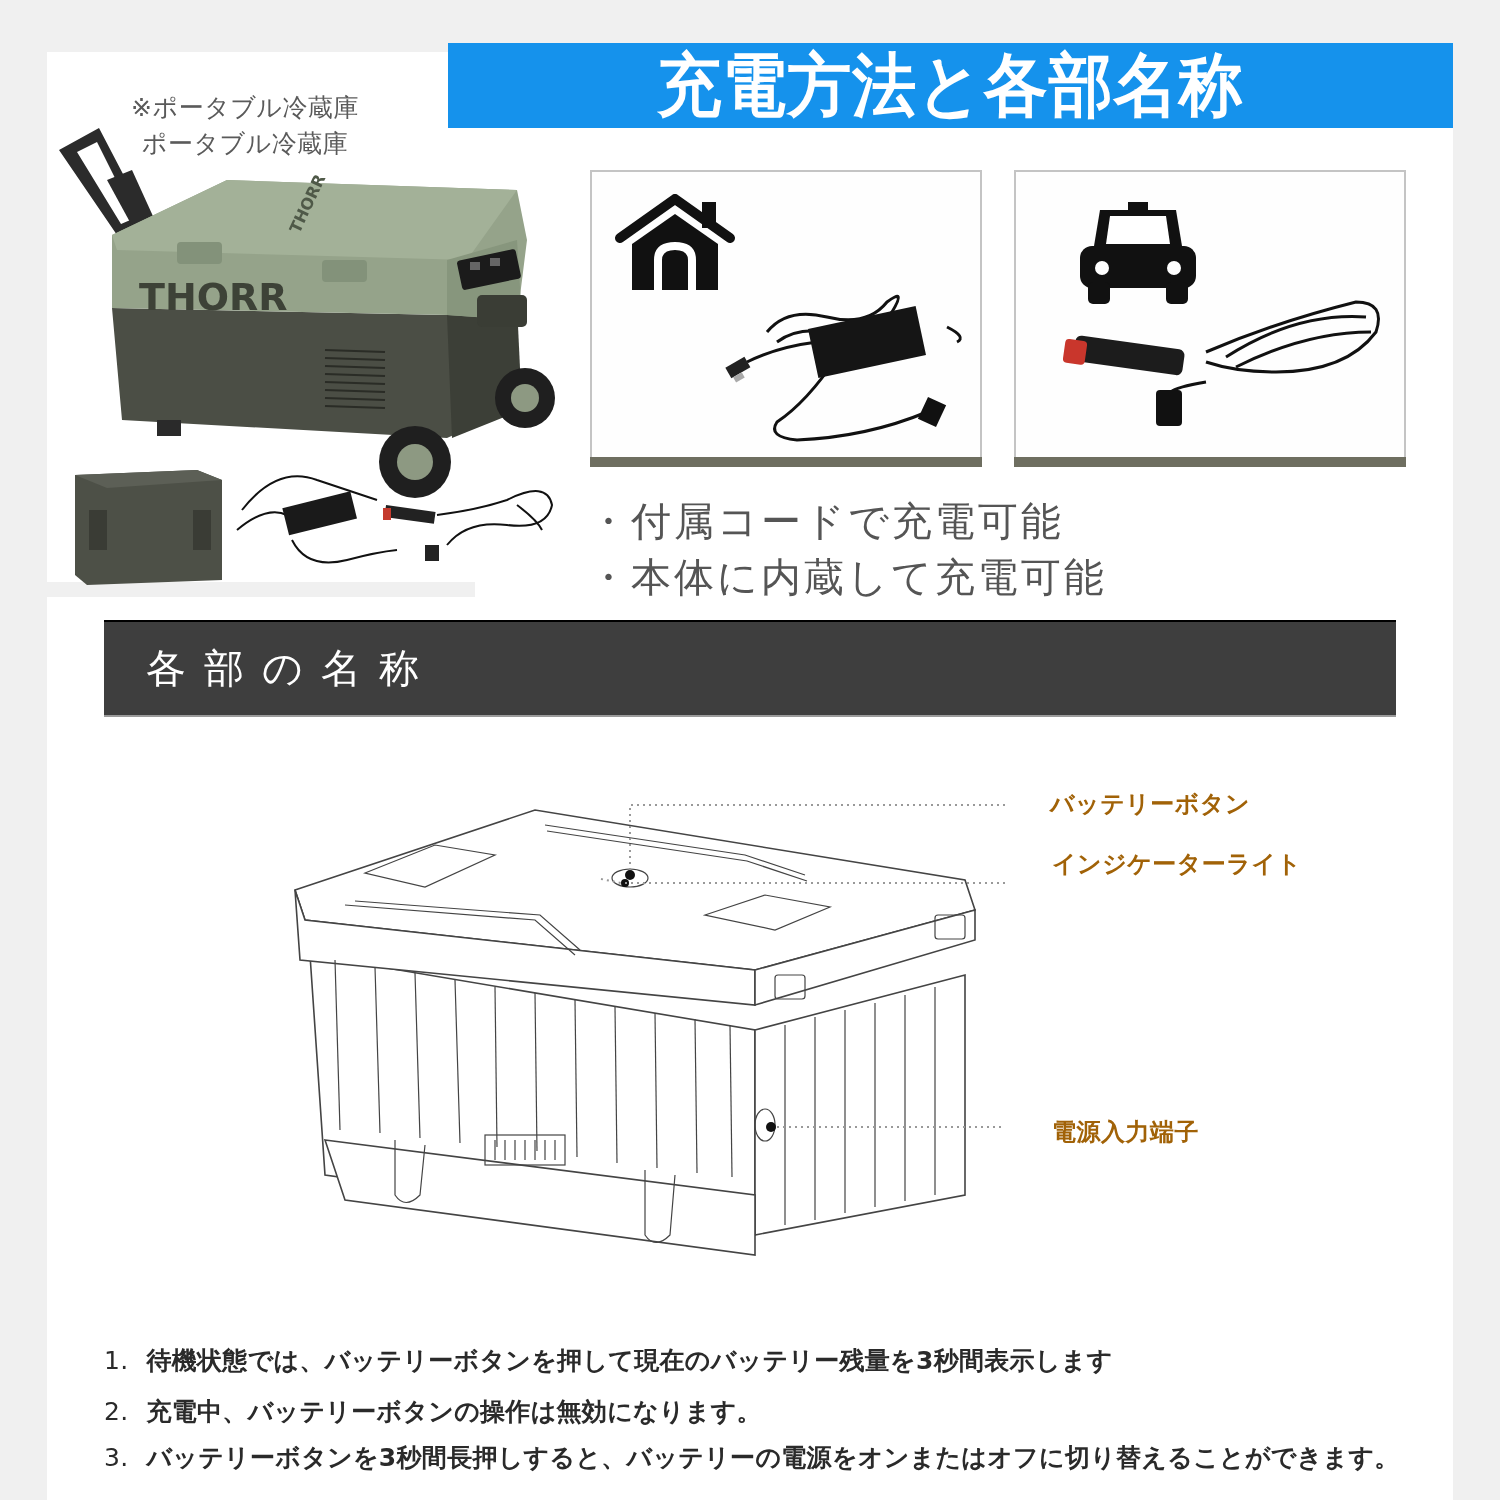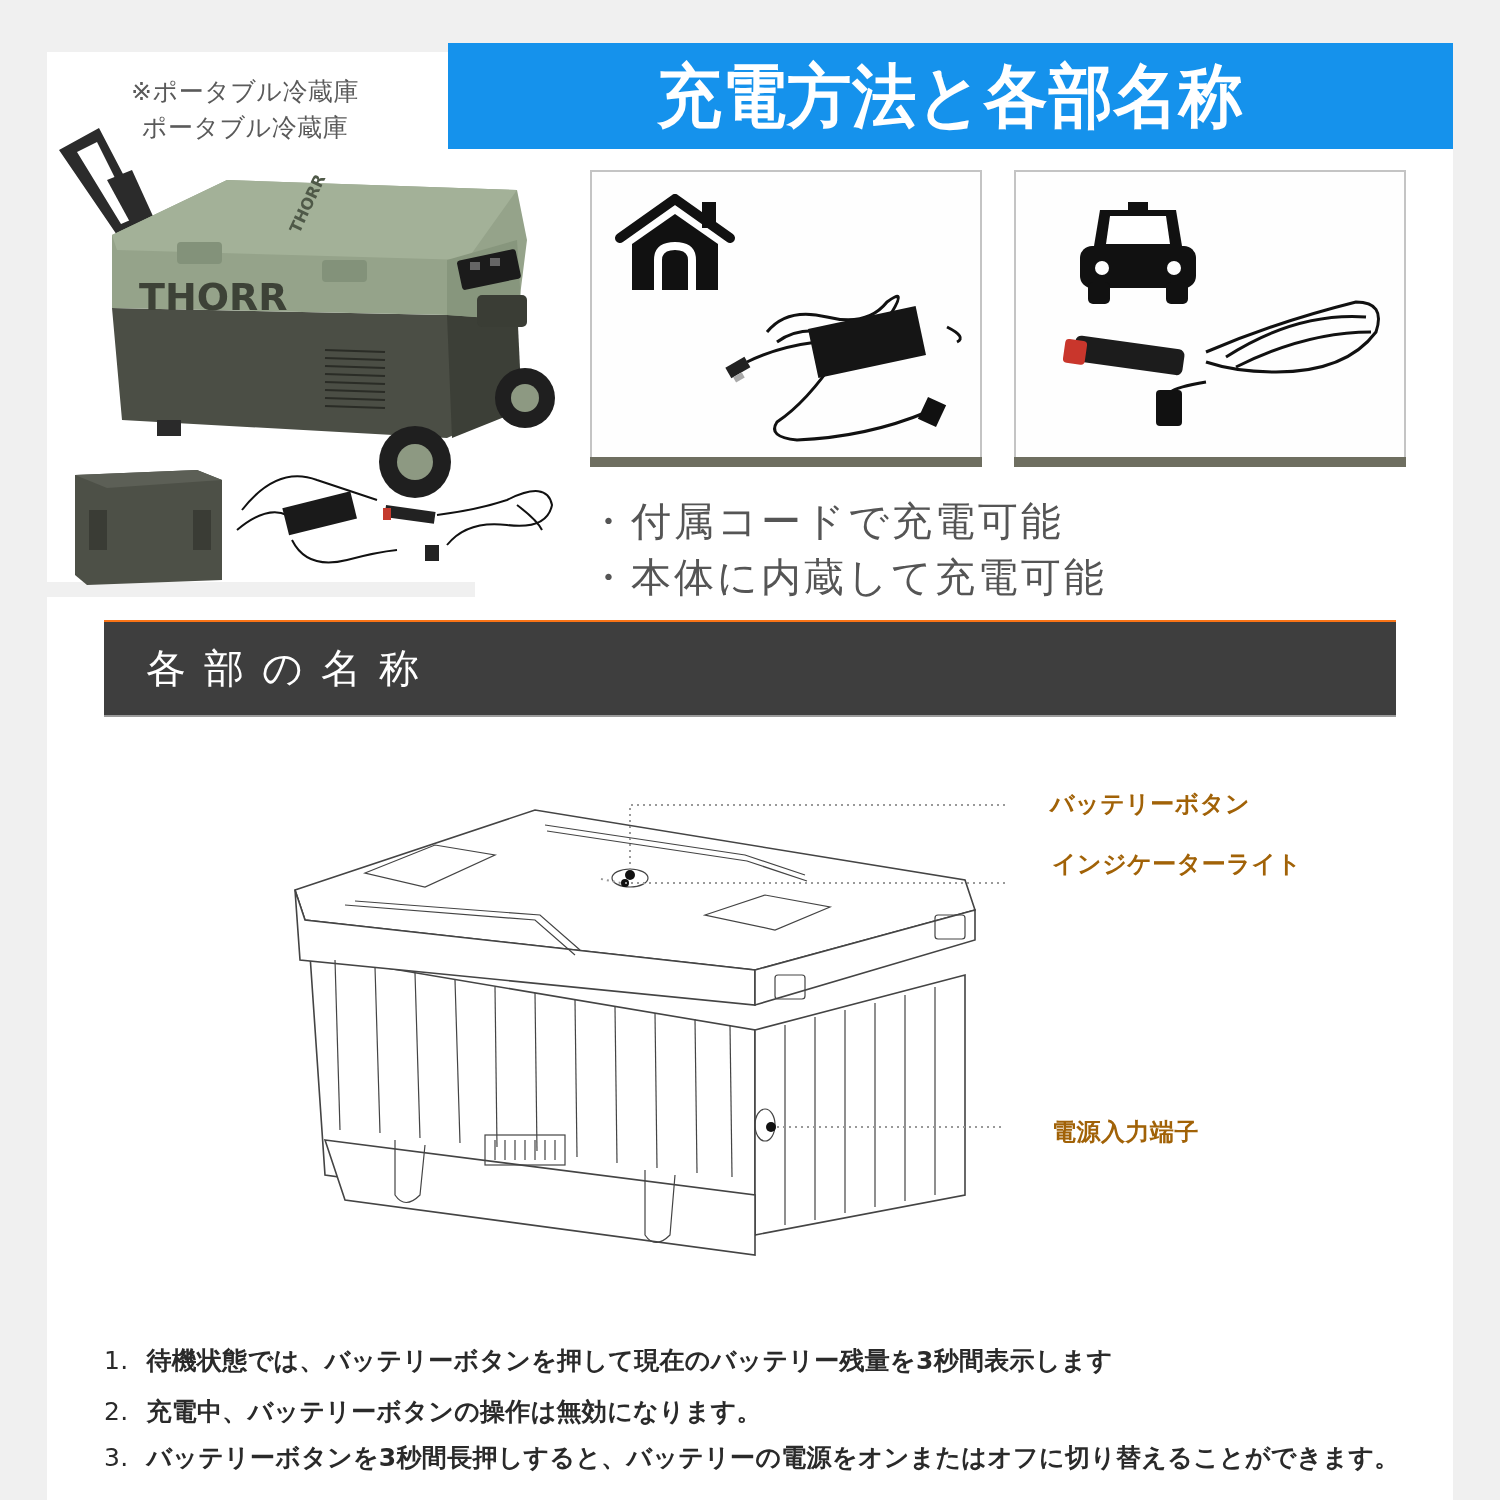--- a/index.html
+++ b/index.html
@@ -6,43 +6,43 @@
     body {
       width: 1500px; height: 1500px; position: relative; overflow: hidden;
       background: #f0f0f0;
       font-family: "DejaVu Sans", "Liberation Sans", sans-serif;
     }
     .abs { position: absolute; }
     .panel-white { background: #ffffff; }
 
     
     #product-panel { left: 47px; top: 52px; width: 428px; height: 530px; }
-    #note { left: 110px; top: 74px; width: 270px; color: #5a5a5a; font-size: 25px; line-height: 36px; text-align: center; letter-spacing: 0.5px; }
+    #note { left: 110px; top: 90px; width: 270px; color: #5a5a5a; font-size: 25px; line-height: 36px; text-align: center; letter-spacing: 0.5px; }
 
     
     #right-panel { left: 475px; top: 43px; width: 978px; height: 554px; }
     #main-panel { left: 47px; top: 597px; width: 1406px; height: 903px; }
 
     
-    #banner { left: 448px; top: 43px; width: 1005px; height: 106px; background: #1592ec; display: flex; align-items: center; justify-content: center; }
+    #banner { left: 448px; top: 43px; width: 1005px; height: 85px; background: #1592ec; display: flex; align-items: center; justify-content: center; }
     #banner-title { color: #ffffff; font-size: 64px; font-weight: bold; letter-spacing: 1px; margin-left: 0px; transform: scaleY(1.08); }
 
     
     .card { top: 170px; width: 392px; height: 297px; background: #fefefe; border: 2px solid #c4c4c4; border-bottom: none; box-sizing: border-box; }
     .card-bar { position: absolute; left: -2px; right: -2px; bottom: 0; height: 10px; background: #6e6e60; }
     #card-home { left: 590px; }
     #card-car { left: 1014px; }
 
     
     .bullet { left: 588px; color: #555555; font-size: 40px; letter-spacing: 3px; white-space: nowrap; }
     #bullet-1 { top: 494px; text-align: right; }
     #bullet-2 { top: 550px; }
 
     
-    #section-header { left: 104px; top: 620px; width: 1292px; height: 97px; background: #3e3e3e; border-top: 2px solid #f97316; border-bottom: 2px solid #9a9a9a; box-sizing: border-box; display: flex; align-items: center; }
+    #section-header { left: 104px; top: 620px; width: 1292px; height: 97px; background: #3e3e3e; border-top: 2px solid #000000; border-bottom: 2px solid #9a9a9a; box-sizing: border-box; display: flex; align-items: center; }
     #section-title { color: #ffffff; font-size: 40px; letter-spacing: 18px; margin-left: 42px; }
 
     
     .callout { color: #a16207; font-size: 24px; font-weight: bold; white-space: nowrap; letter-spacing: 0.5px; }
     #label-battery { left: 1050px; top: 788px; }
     #label-indicator { left: 1052px; top: 848px; text-align: right; }
     #label-power { left: 1052px; top: 1108px; margin-top: 8px; }
 
     
     .note-line { left: 104px; color: #2a2a2a; font-size: 25px; font-weight: bold; white-space: nowrap; letter-spacing: 0.3px; }

